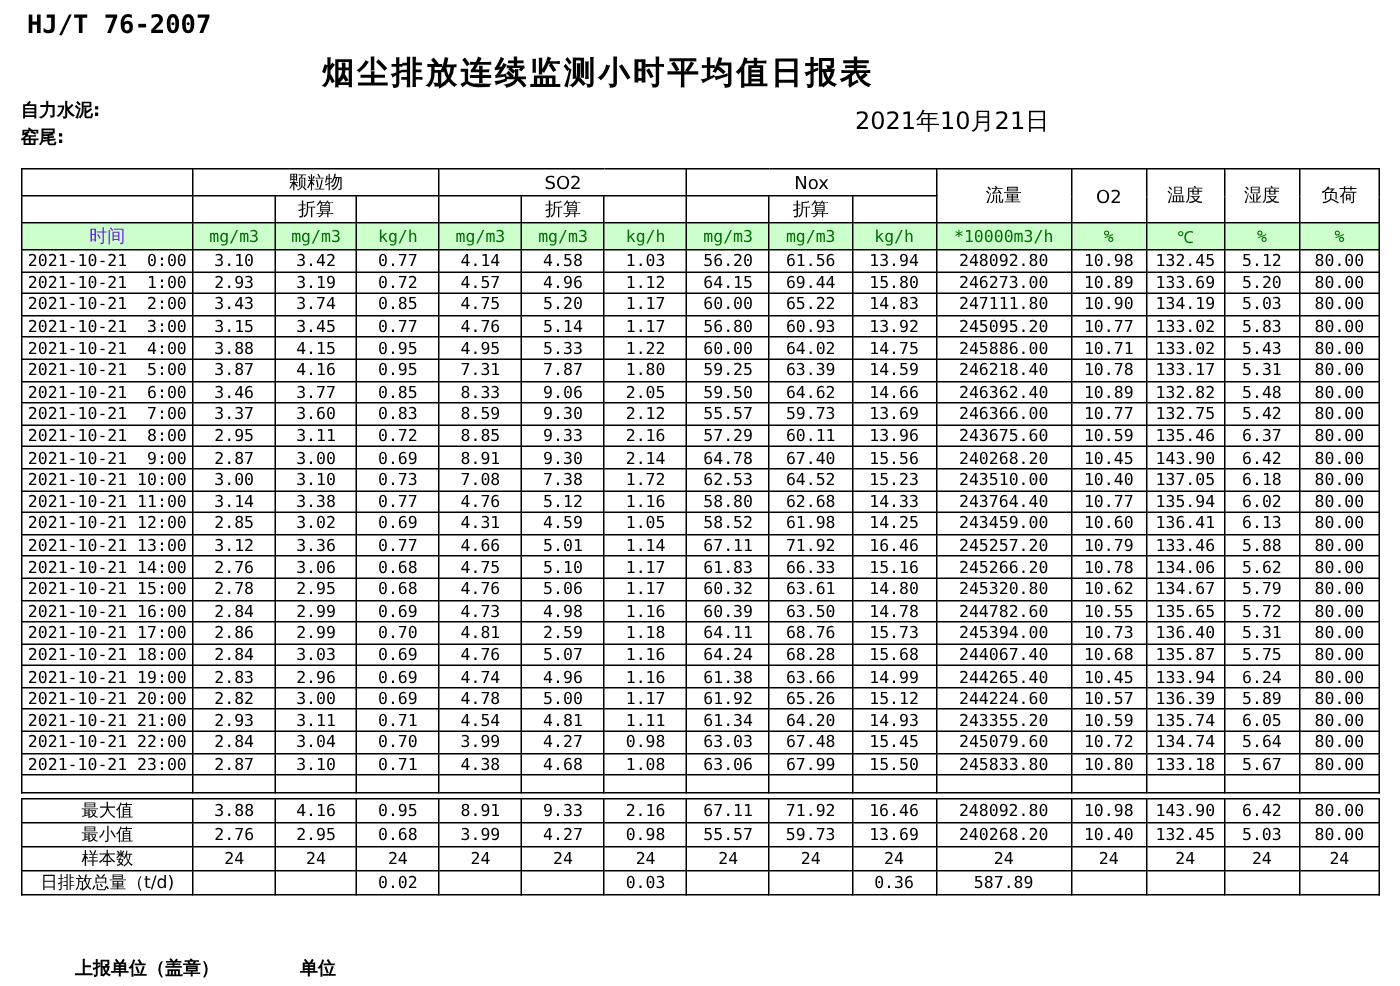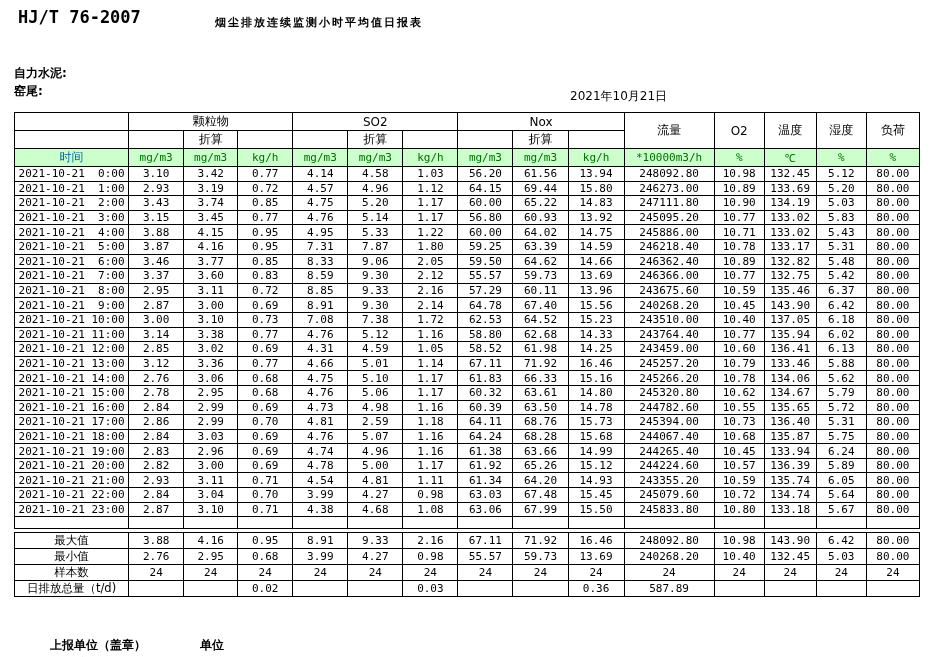--- a/index.html
+++ b/index.html
@@ -3,33 +3,33 @@
 <meta charset="utf-8">
 <style>
   html,body{margin:0;padding:0;}
   body{
     width:933px;height:657px;background:#ffffff;color:#000;
     font-family:"DejaVu Sans","Liberation Sans",sans-serif;
     position:relative;overflow:hidden;
   }
   .abs{position:absolute;}
   #doc-code{left:18px;top:7px;font-size:17px;font-weight:bold;font-family:"DejaVu Sans Mono","Liberation Mono",monospace;}
-  #page-title{left:215px;top:15px;font-size:11px;font-weight:bold;letter-spacing:2px;}
+  #page-title{left:215px;top:34px;font-size:21px;font-weight:bold;letter-spacing:2px;}
   #company-name{left:14px;top:65px;font-size:12px;font-weight:bold;}
   #station-name{left:14px;top:83px;font-size:12px;font-weight:bold;}
-  #report-date{left:570px;top:88px;font-size:12px;}
+  #report-date{left:570px;top:71px;font-size:16px;}
   #table-wrap{left:14px;top:112px;}
   table{border-collapse:collapse;table-layout:fixed;width:906px;
         font-family:"DejaVu Sans Mono","Liberation Mono",monospace;}
   td,th{border:1px solid #000;padding:0;margin:0;text-align:center;vertical-align:middle;
         font-size:11px;font-weight:normal;white-space:pre;overflow:hidden;}
   tr.group-row td{height:17px;font-size:12px;font-family:"DejaVu Sans","Liberation Sans",sans-serif;}
   tr.conv-row td{height:12px;font-size:12px;font-family:"DejaVu Sans","Liberation Sans",sans-serif;}
   tr.unit-row td{height:15px;background:#ccffcc;color:#007000;}
-  tr.unit-row td.timecol{color:#0369a1;font-size:12px;font-family:Liberation Serif, serif;}
+  tr.unit-row td.timecol{color:#6d28d9;font-size:12px;font-family:Liberation Serif, serif;}
   #data-rows td{height:13.6px;}
   #data-rows tr.empty-row td{height:11px;}
   #summary-rows td{height:13.6px;}
   #summary-rows td.timecol{font-family:"DejaVu Sans","Liberation Sans",sans-serif;font-size:11.5px;}
   .gap{height:3px;}
   #footer-note{left:14px;top:619px;font-size:12px;font-weight:bold;margin-top:36px;}
   #footer-report-unit{left:14px;top:637px;font-size:12px;font-weight:bold;margin-left:36px;}
   #footer-unit{left:200px;top:637px;font-size:12px;font-weight:bold;}
 </style>
 </head>

